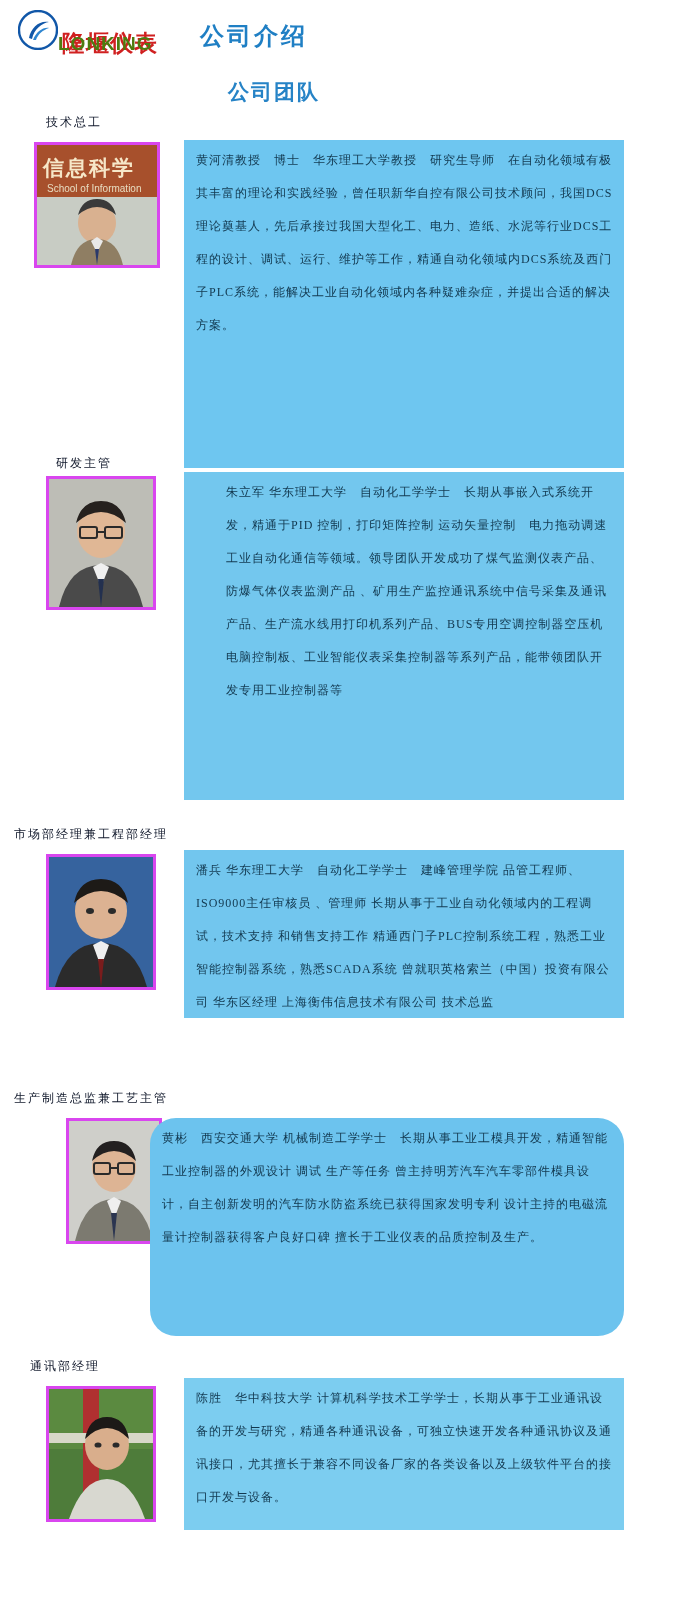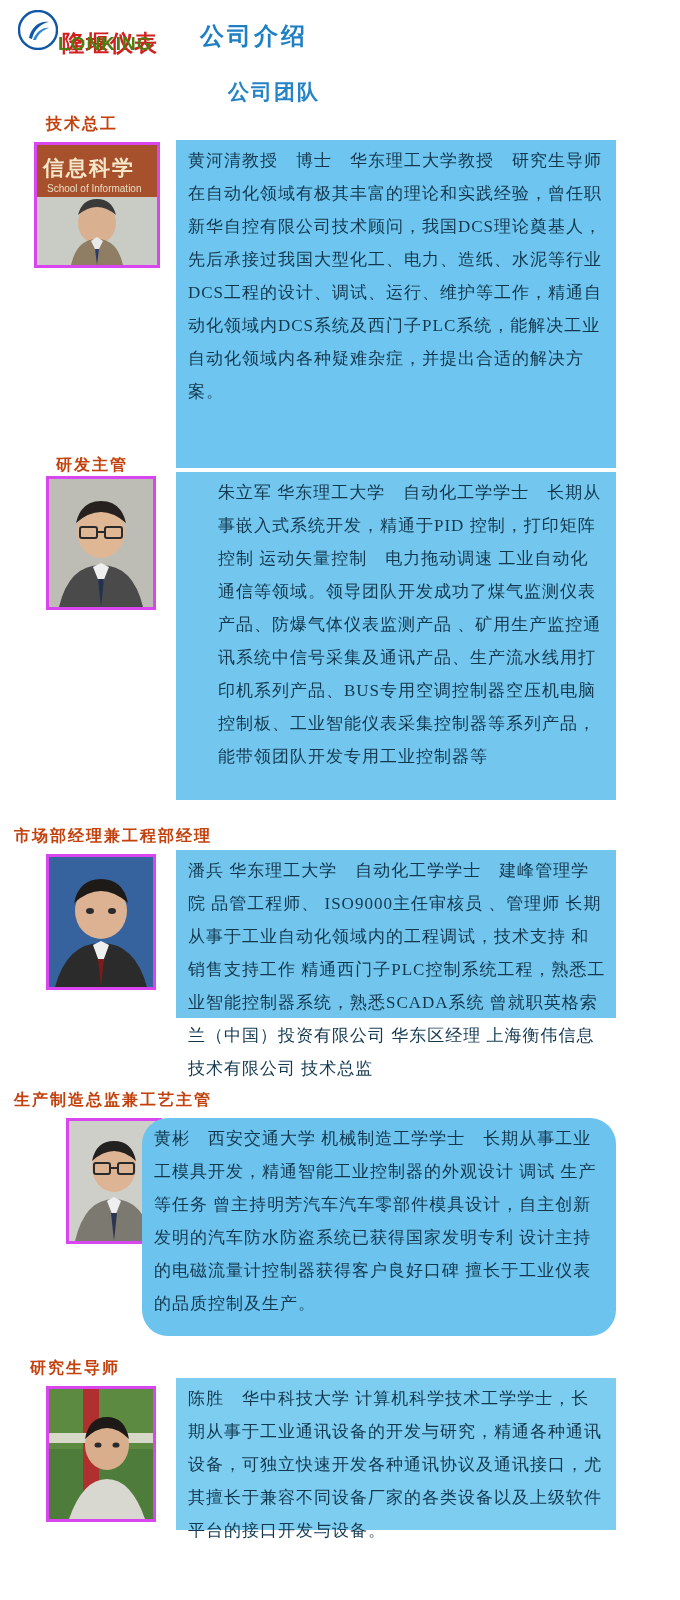--- a/index.html
+++ b/index.html
@@ -75,44 +75,45 @@
   }
 
   
   .row {
     position: absolute;
     left: 0;
     width: 680px;
   }
   .role {
     position: absolute;
-    color: #c2410c;
-    font-size: 16px;
+    color: #0f172a;
+    font-size: 12px;
     letter-spacing: 2px;
-    font-weight: bold;
+    font-weight: normal;
     white-space: nowrap;
   }
   .photo {
     position: absolute;
     border: 3px solid #d946ef;
     overflow: hidden;
     background: #bef264;
   }
   .photo svg { display: block; }
 
   .bio {
     position: absolute;
     background: #6ec6f0;
     color: #12384f;
-    font-size: 17px;
+    font-size: 12px;
     line-height: 33px;
     letter-spacing: 1px;
     padding: 4px 10px 4px 12px;
     box-sizing: border-box;
     font-family: "Liberation Serif", "DejaVu Serif", serif;
+    margin-left: 8px;
   }
   .bio-2 { background: #73c7ee; padding-left: 42px; }
   .bio-3 { background: #72c6ee; }
   .bio-4 { background: #6cc3ee; border-radius: 26px; }
   .bio-5 { background: #7ccdf0; }
 </style>
 </head>
 <body>
 
 <div class="header">
@@ -208,21 +209,21 @@
       <path d="M6 120 q10 -42 39 -42 q29 0 39 42 Z" fill="#7c7a70"></path>
       <path d="M38 80 l7 18 l7 -18 l-7 -4 Z" fill="#efefef"></path>
       <path d="M42 92 l3 28 l3 -28 Z" fill="#2b3550"></path>
     </svg>
   </div>
 
   <div class="bio bio-4" style="left:142px; top:1118px; width:474px; height:218px;">黄彬　西安交通大学 机械制造工学学士　长期从事工业工模具开发，精通智能工业控制器的外观设计 调试 生产等任务 曾主持明芳汽车汽车零部件模具设计，自主创新发明的汽车防水防盗系统已获得国家发明专利 设计主持的电磁流量计控制器获得客户良好口碑 擅长于工业仪表的品质控制及生产。</div>
 </div>
 
 <div class="row" style="top:0;">
-  <div class="role" style="left:30px; top:1358px;">研究生导师</div>
+  <div class="role" style="left:30px; top:1358px;">通讯部经理</div>
 
   <div class="photo" style="left:46px; top:1386px; width:104px; height:130px;">
     <svg width="104" height="130" viewBox="0 0 104 130">
       <rect width="104" height="130" fill="#4e7c3a"></rect>
       <rect x="0" y="0" width="104" height="60" fill="#5b8a40"></rect>
       <rect x="34" y="0" width="16" height="130" fill="#b03030"></rect>
       <rect x="0" y="44" width="104" height="10" fill="#d8d8c8"></rect>
       <ellipse cx="58" cy="56" rx="22" ry="25" fill="#d9ae8c"></ellipse>
       <path d="M36 50 q22 -22 44 0 q-4 -22 -22 -22 q-18 0 -22 22Z" fill="#1c1917"></path>
       <ellipse cx="49" cy="56" rx="3.5" ry="2.6" fill="#2a2a2a"></ellipse>

